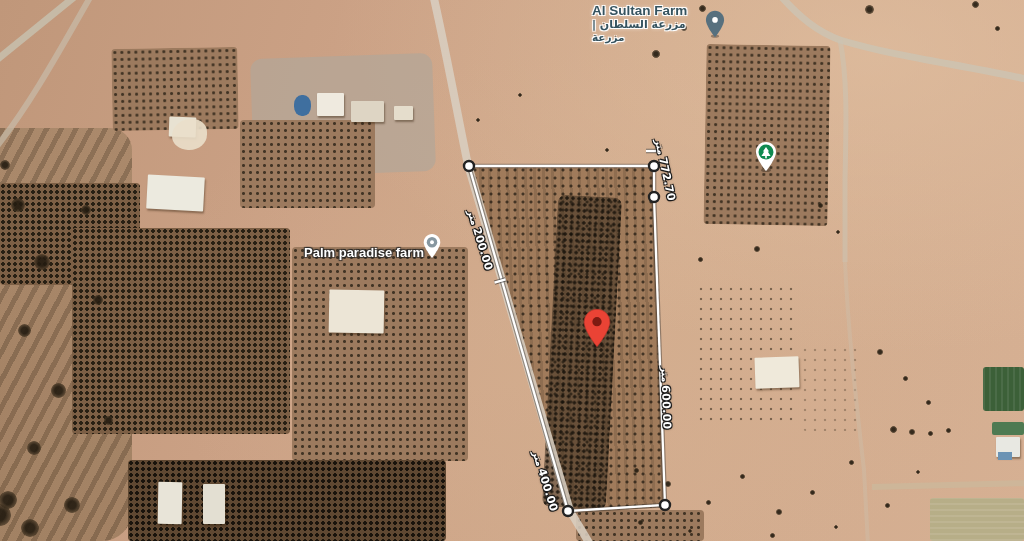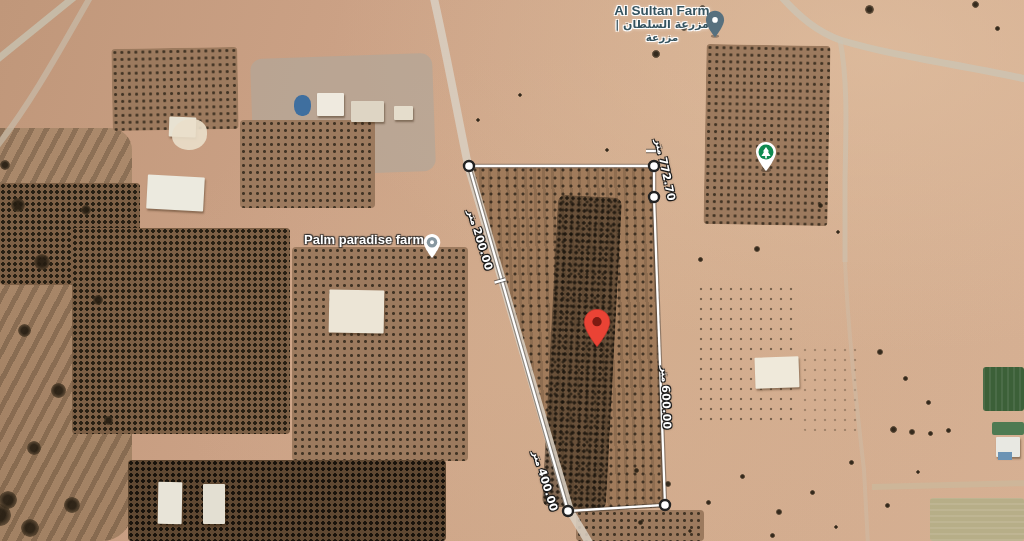--- a/index.html
+++ b/index.html
@@ -46,21 +46,21 @@
     border-radius:0 22px 30px 0; opacity:.92;
   }
   .paving { position:absolute; background:#b3a698; opacity:.72; border-radius:12px; }
   .mlabel {
     position:absolute; display:flex; gap:3px; align-items:center; white-space:nowrap;
     font:700 11px "DejaVu Sans",sans-serif; color:#fff; letter-spacing:.3px;
     text-shadow:-1px -1px 0 #1b1b1b, 1px -1px 0 #1b1b1b, -1px 1px 0 #1b1b1b, 1px 1px 0 #1b1b1b, 0 0 3px rgba(0,0,0,.8);
   }
   .mlabel .unit { font-size:9.5px; }
   .place-label-dark {
-    position:absolute; text-align:center; color:#35535f; line-height:1.15;
+    position:absolute; color:#35535f; line-height:1.15;
     text-shadow:-1px -1px 0 rgba(255,255,255,.95), 1px -1px 0 rgba(255,255,255,.95),
                 -1px 1px 0 rgba(255,255,255,.95), 1px 1px 0 rgba(255,255,255,.95), 0 0 4px #fff;
   }
   .place-label-dark .en { font:700 13.5px "Liberation Sans",sans-serif; }
   .place-label-dark .ar { font:600 11px "DejaVu Sans",sans-serif; }
   .place-label-dark .ar2 { font:600 10.5px "DejaVu Sans",sans-serif; }
   .place-label-light {
     position:absolute; text-align:center; color:#fff;
     font:700 13px "Liberation Sans",sans-serif;
     text-shadow:-1px -1px 1px rgba(40,40,40,.85), 1px -1px 1px rgba(40,40,40,.85),
@@ -214,21 +214,21 @@
     <div class="en">Al Sultan Farm</div>
     <div class="ar">| مزرعة السلطان</div>
     <div class="ar2">مزرعة</div>
   </div>
   <svg class="z6" style="position:absolute;left:705px;top:10px" width="20" height="28" viewBox="0 0 24 34">
     <ellipse cx="12" cy="32" rx="5" ry="1.8" fill="rgba(0,0,0,.3)"></ellipse>
     <path d="M12 1 C5.9 1 1 5.9 1 12 c0 7.6 11 21 11 21 s11-13.4 11-21 C23 5.9 18.1 1 12 1 Z" fill="#57707E"></path>
     <circle cx="12" cy="12" r="3.4" fill="#ffffff"></circle>
   </svg>
 
-  <div class="place-label-light z6" style="left:300px;top:232px;width:128px">
+  <div class="place-label-light z6" style="left:300px;top:245px;width:128px">
     <span>Palm paradise farm</span>
   </div>
   <svg class="z6" style="position:absolute;left:423px;top:233px" width="18" height="26" viewBox="0 0 24 34">
     <ellipse cx="12" cy="32" rx="5" ry="1.8" fill="rgba(0,0,0,.3)"></ellipse>
     <path d="M12 1 C5.9 1 1 5.9 1 12 c0 7.6 11 21 11 21 s11-13.4 11-21 C23 5.9 18.1 1 12 1 Z" fill="#ffffff"></path>
     <circle cx="12" cy="12" r="7" fill="#8797A0"></circle>
     <circle cx="12" cy="12" r="2.6" fill="#ffffff"></circle>
   </svg>
 
   <svg class="z6" style="position:absolute;left:755px;top:141px" width="22" height="31" viewBox="0 0 24 34">

